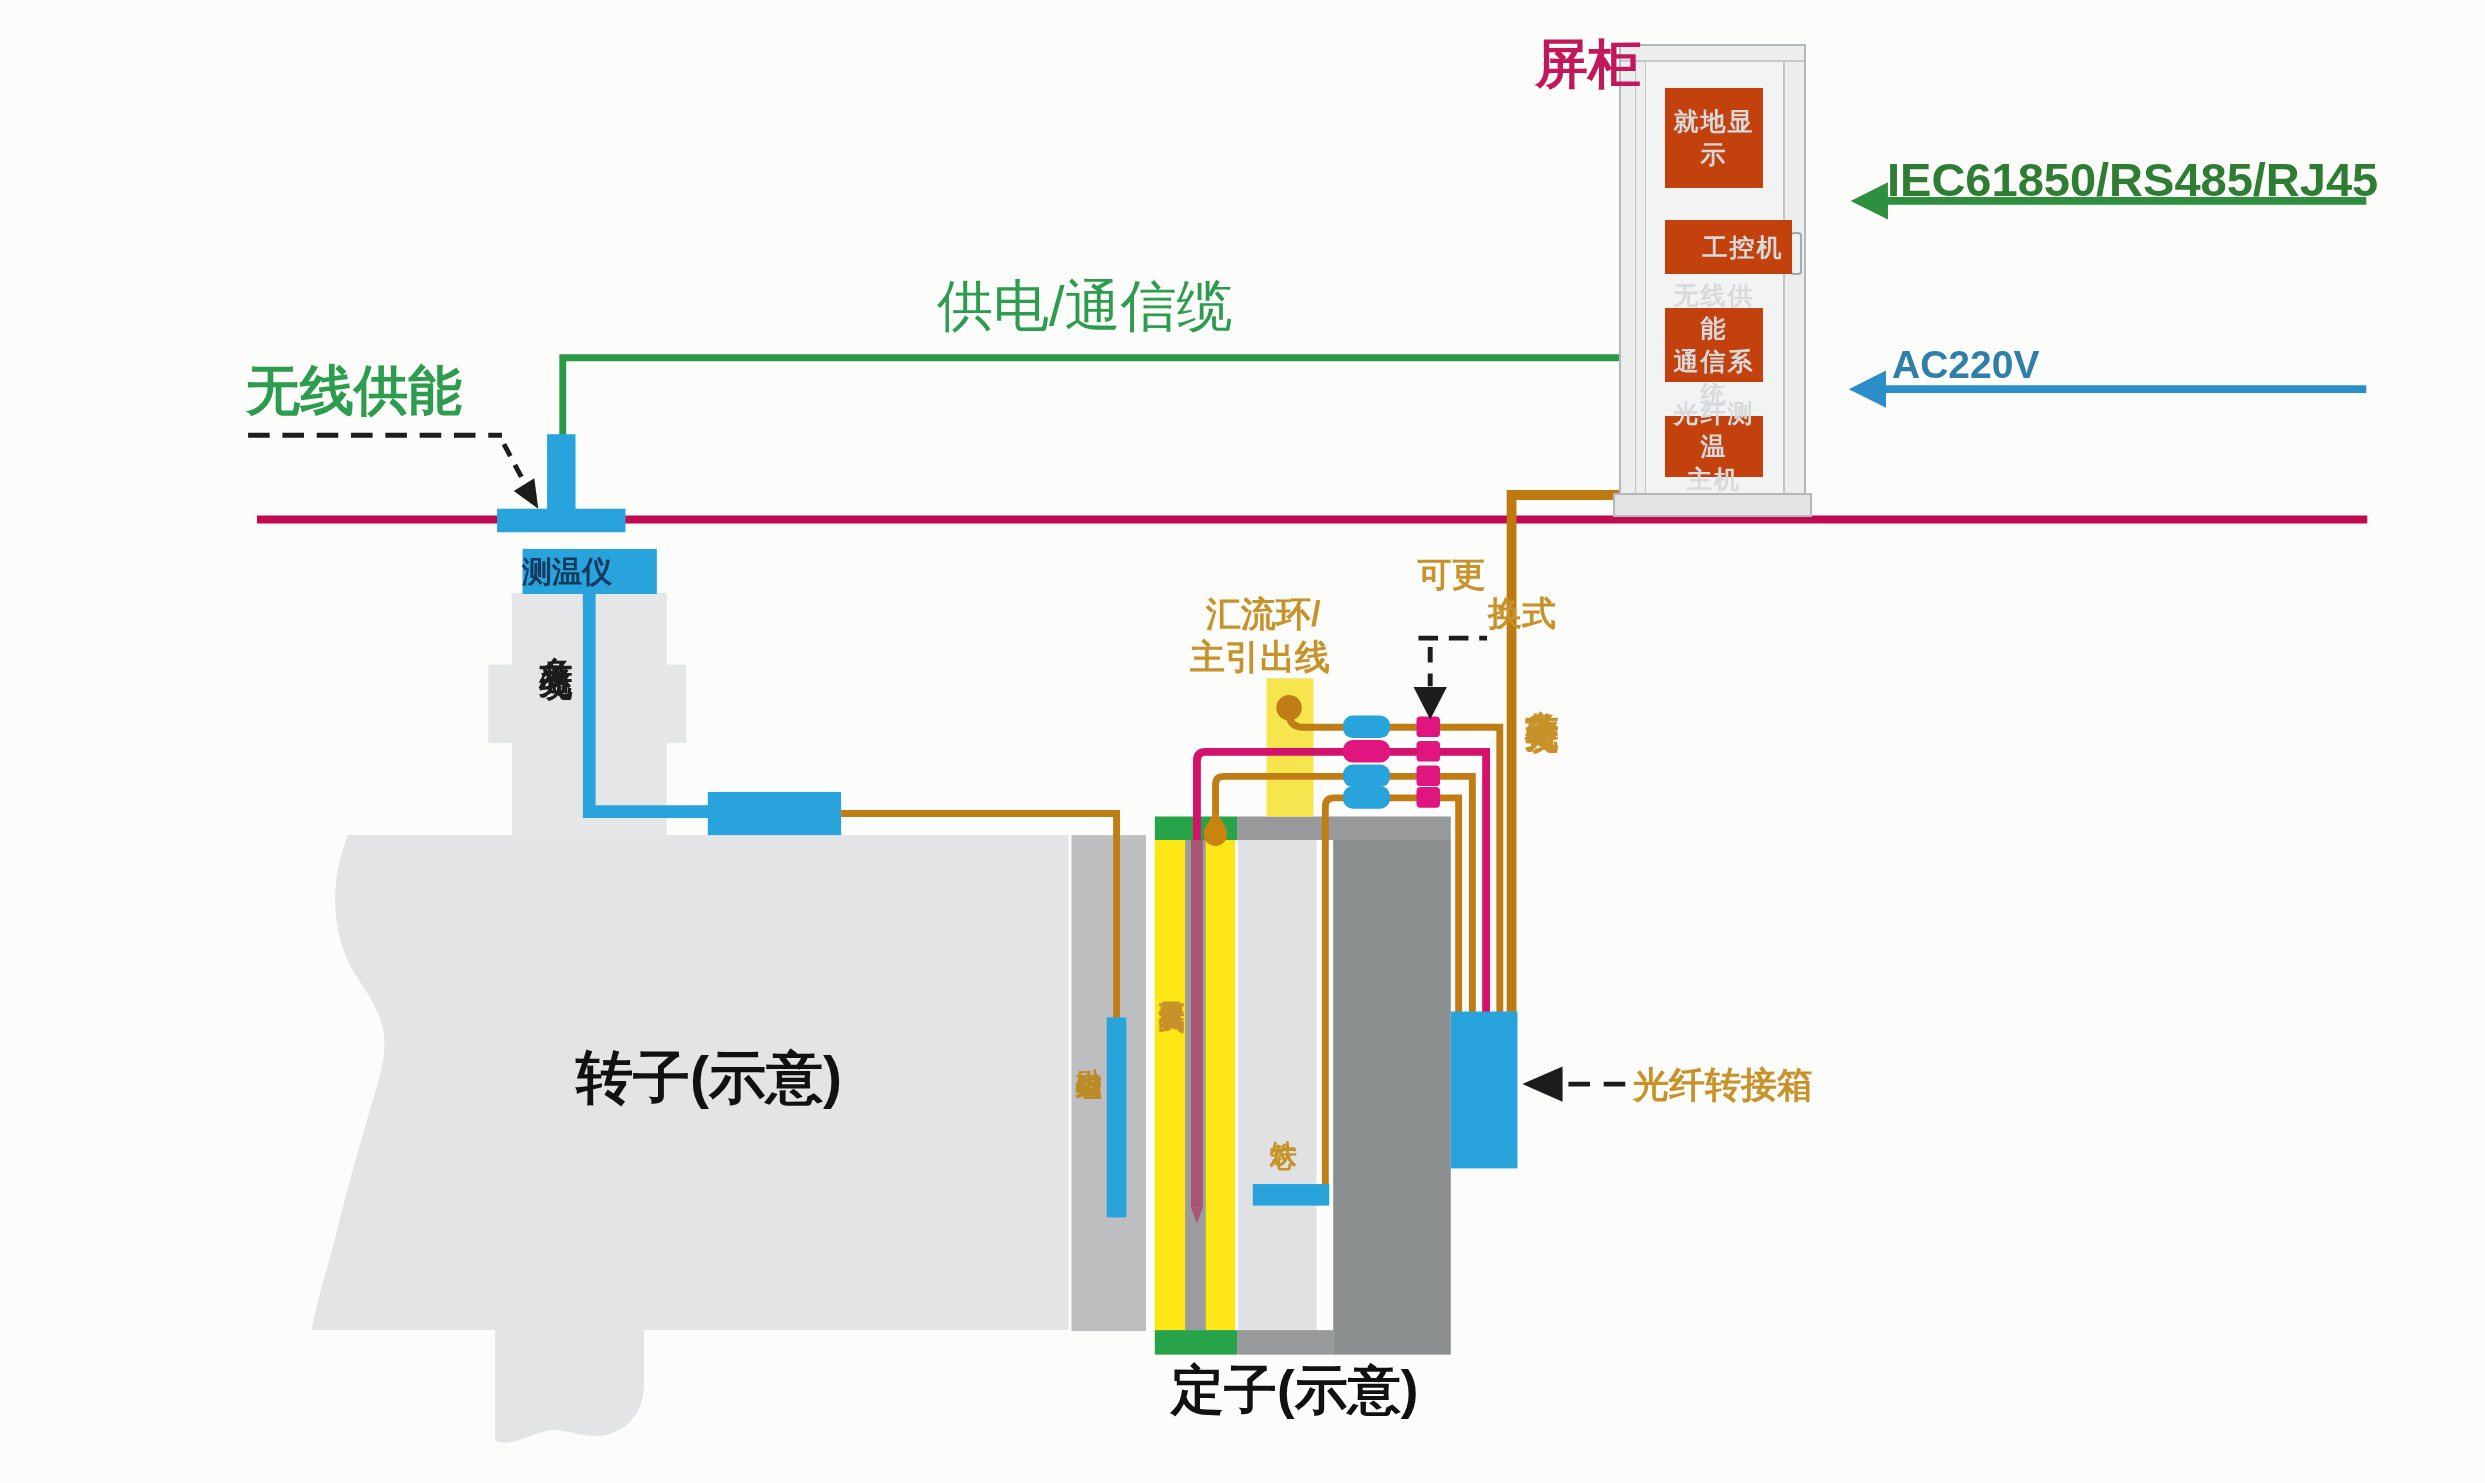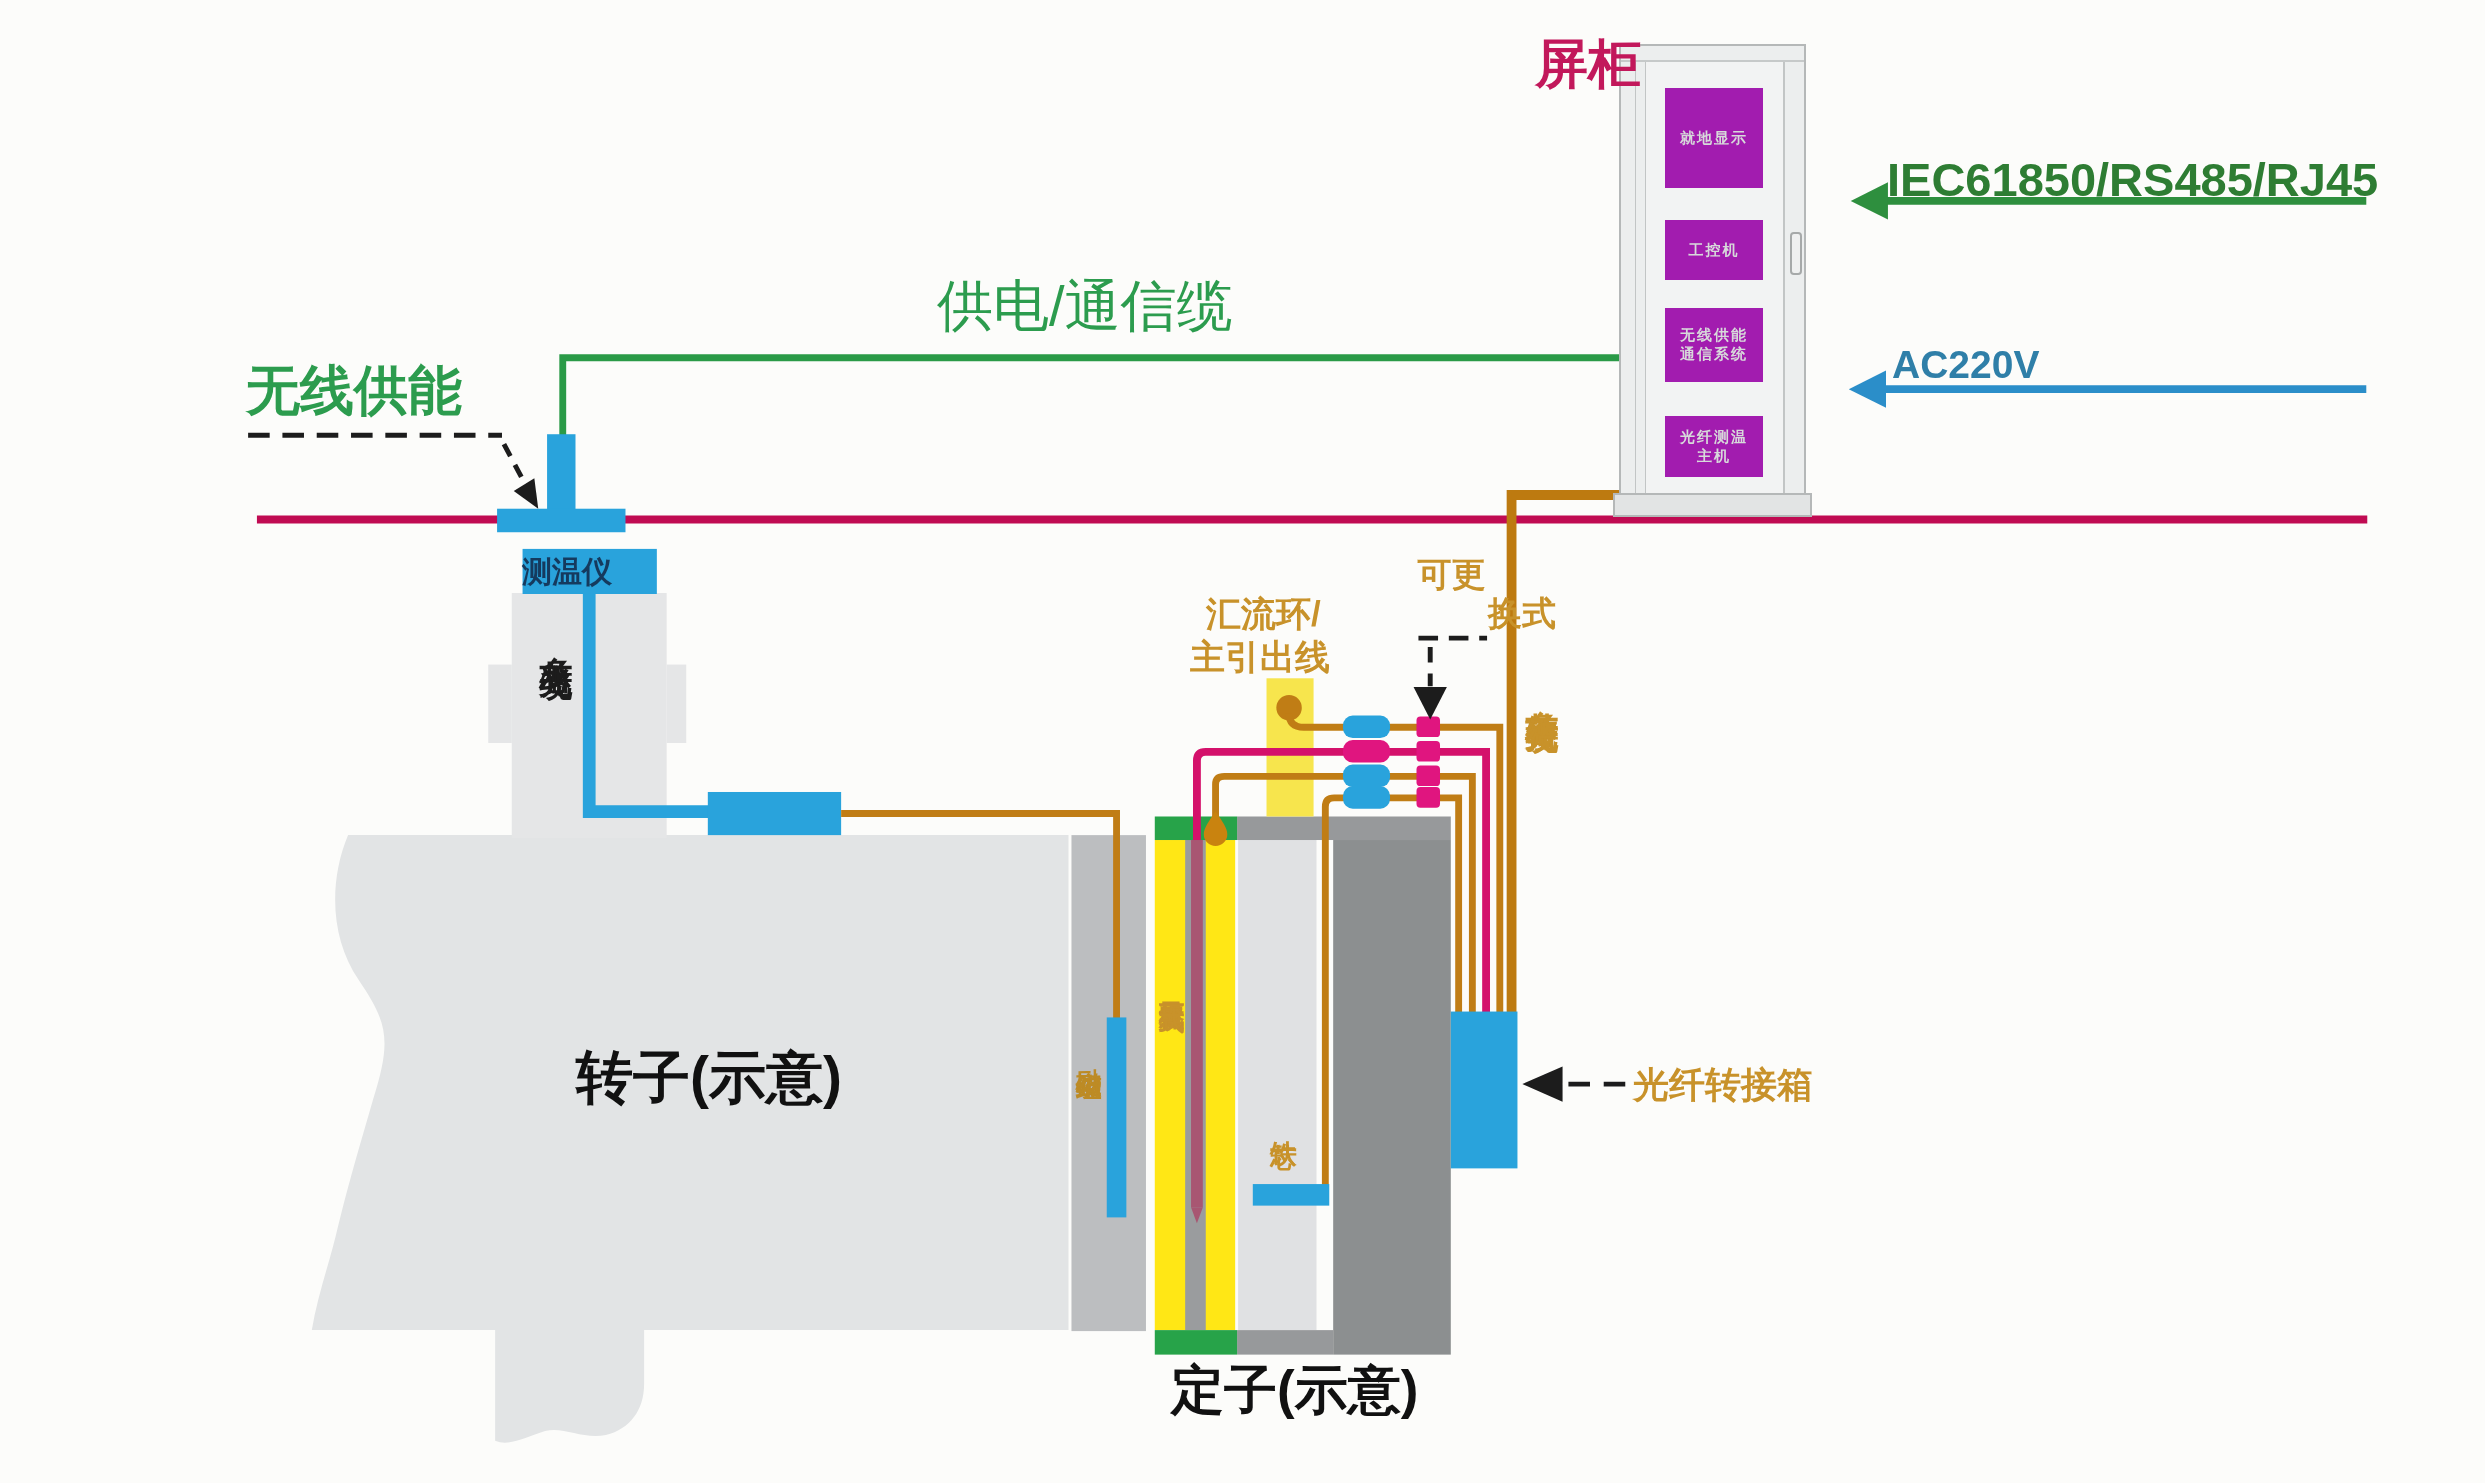--- a/index.html
+++ b/index.html
@@ -16,23 +16,23 @@
   .cabinet{position:absolute;left:1619px;top:44px;width:187px;height:451px;
     background:#eceeee;border:2px solid #b5b8b8;box-sizing:border-box;z-index:2;}
   .cabinet .topline{position:absolute;left:0;top:13.7px;width:100%;height:2px;background:#c6c9c9;}
   .cabinet .vline{position:absolute;top:15.7px;bottom:0;width:1px;background:#c2c5c5;}
   .cabinet .door{position:absolute;left:23.5px;top:15.7px;width:137px;bottom:0;background:#f2f3f3;
     border-left:1px solid #c2c5c5;border-right:1px solid #c2c5c5;}
   .cab-base{position:absolute;left:1613px;top:493px;width:199px;height:23.5px;background:#e2e4e4;
     border:2px solid #b5b8b8;box-sizing:border-box;z-index:2;}
   .handle{position:absolute;left:169px;top:186px;width:11.8px;height:43px;background:#eff0f0;
     border:2px solid #a6a9a9;border-radius:3.9px;box-sizing:border-box;}
-  .panel{position:absolute;left:44px;width:98px;background:#a21caf;
+  .panel{position:absolute;left:44px;width:98px;background:#c2410c;
     display:flex;flex-direction:column;align-items:center;justify-content:center;
-    color:#d7d9da;font-weight:700;font-size:15px;letter-spacing:2px;text-align:center;}
+    color:#d7d9da;font-weight:700;font-size:25px;letter-spacing:2px;text-align:center;}
 </style>
 </head>
 <body>
 
 <div class="canvas">
 
   <svg width="2486" height="1484" viewBox="0 0 2536 1514">
 
     <path d="M355,852 C335,900 337,958 366,1000 C396,1044 399,1062 381,1120
          C368,1165 357,1202 345,1250 C337,1286 324,1320 318,1357 L1090,1357 L1090,852 Z" fill="#e2e4e5"></path>
@@ -111,21 +111,21 @@
 
   <div class="cabinet">
     <div class="topline"></div>
     <div class="vline" style="left:13.7px;"></div>
     <div class="vline" style="left:163px;"></div>
     <div class="door"></div>
     <div class="handle"></div>
     <div class="panel" style="top:42px;height:100px;">
       <span>就地显示</span>
     </div>
-    <div class="panel" style="top:174px;height:60px;">
+    <div class="panel" style="top:174px;height:54px;padding-left:29px;">
       <span>工控机</span>
     </div>
     <div class="panel" style="top:262px;height:74px;">
       <span>无线供能</span>
       <span>通信系统</span>
     </div>
     <div class="panel" style="top:370px;height:61px;">
       <span>光纤测温</span>
       <span>主机</span>
     </div>

